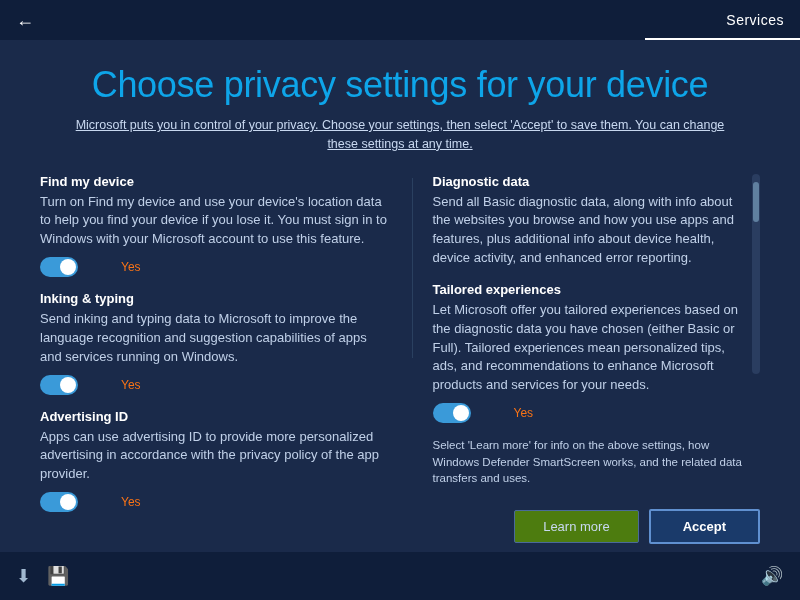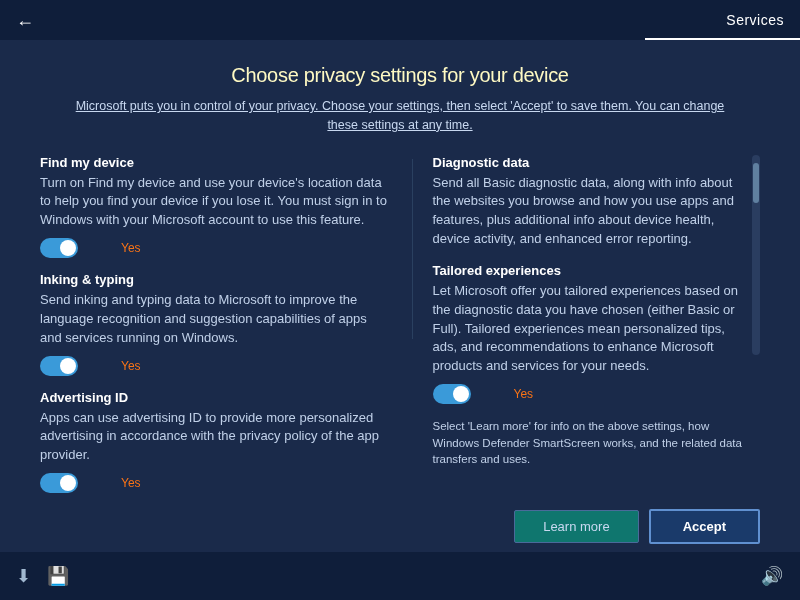--- a/index.html
+++ b/index.html
@@ -57,23 +57,23 @@
     
     .main {
       display: flex;
       flex-direction: column;
       align-items: center;
       height: calc(600px - 40px - 48px);
       padding: 24px 40px 0 40px;
     }
 
     .page-title {
-      font-size: 20px;
+      font-size: 36px;
       font-weight: 300;
-      color: #fef9c3;
+      color: #0ea5e9;
       text-align: center;
       margin-bottom: 10px;
       letter-spacing: -0.3px;
     }
 
     .page-subtitle {
       font-size: 12.5px;
       color: #c8d8f0;
       text-align: center;
       max-width: 660px;
@@ -229,21 +229,21 @@
       display: flex;
       gap: 10px;
       align-items: center;
       position: absolute;
       bottom: 56px;
       right: 40px;
     }
 
     .btn-learn {
       padding: 8px 28px;
-      background: #0f766e;
+      background: #4d7c0f;
       border: 1px solid #4a6a9a;
       color: #c8d8f0;
       font-size: 13px;
       cursor: pointer;
       border-radius: 2px;
       font-family: inherit;
     }
 
     .btn-accept {
       padding: 8px 32px;

